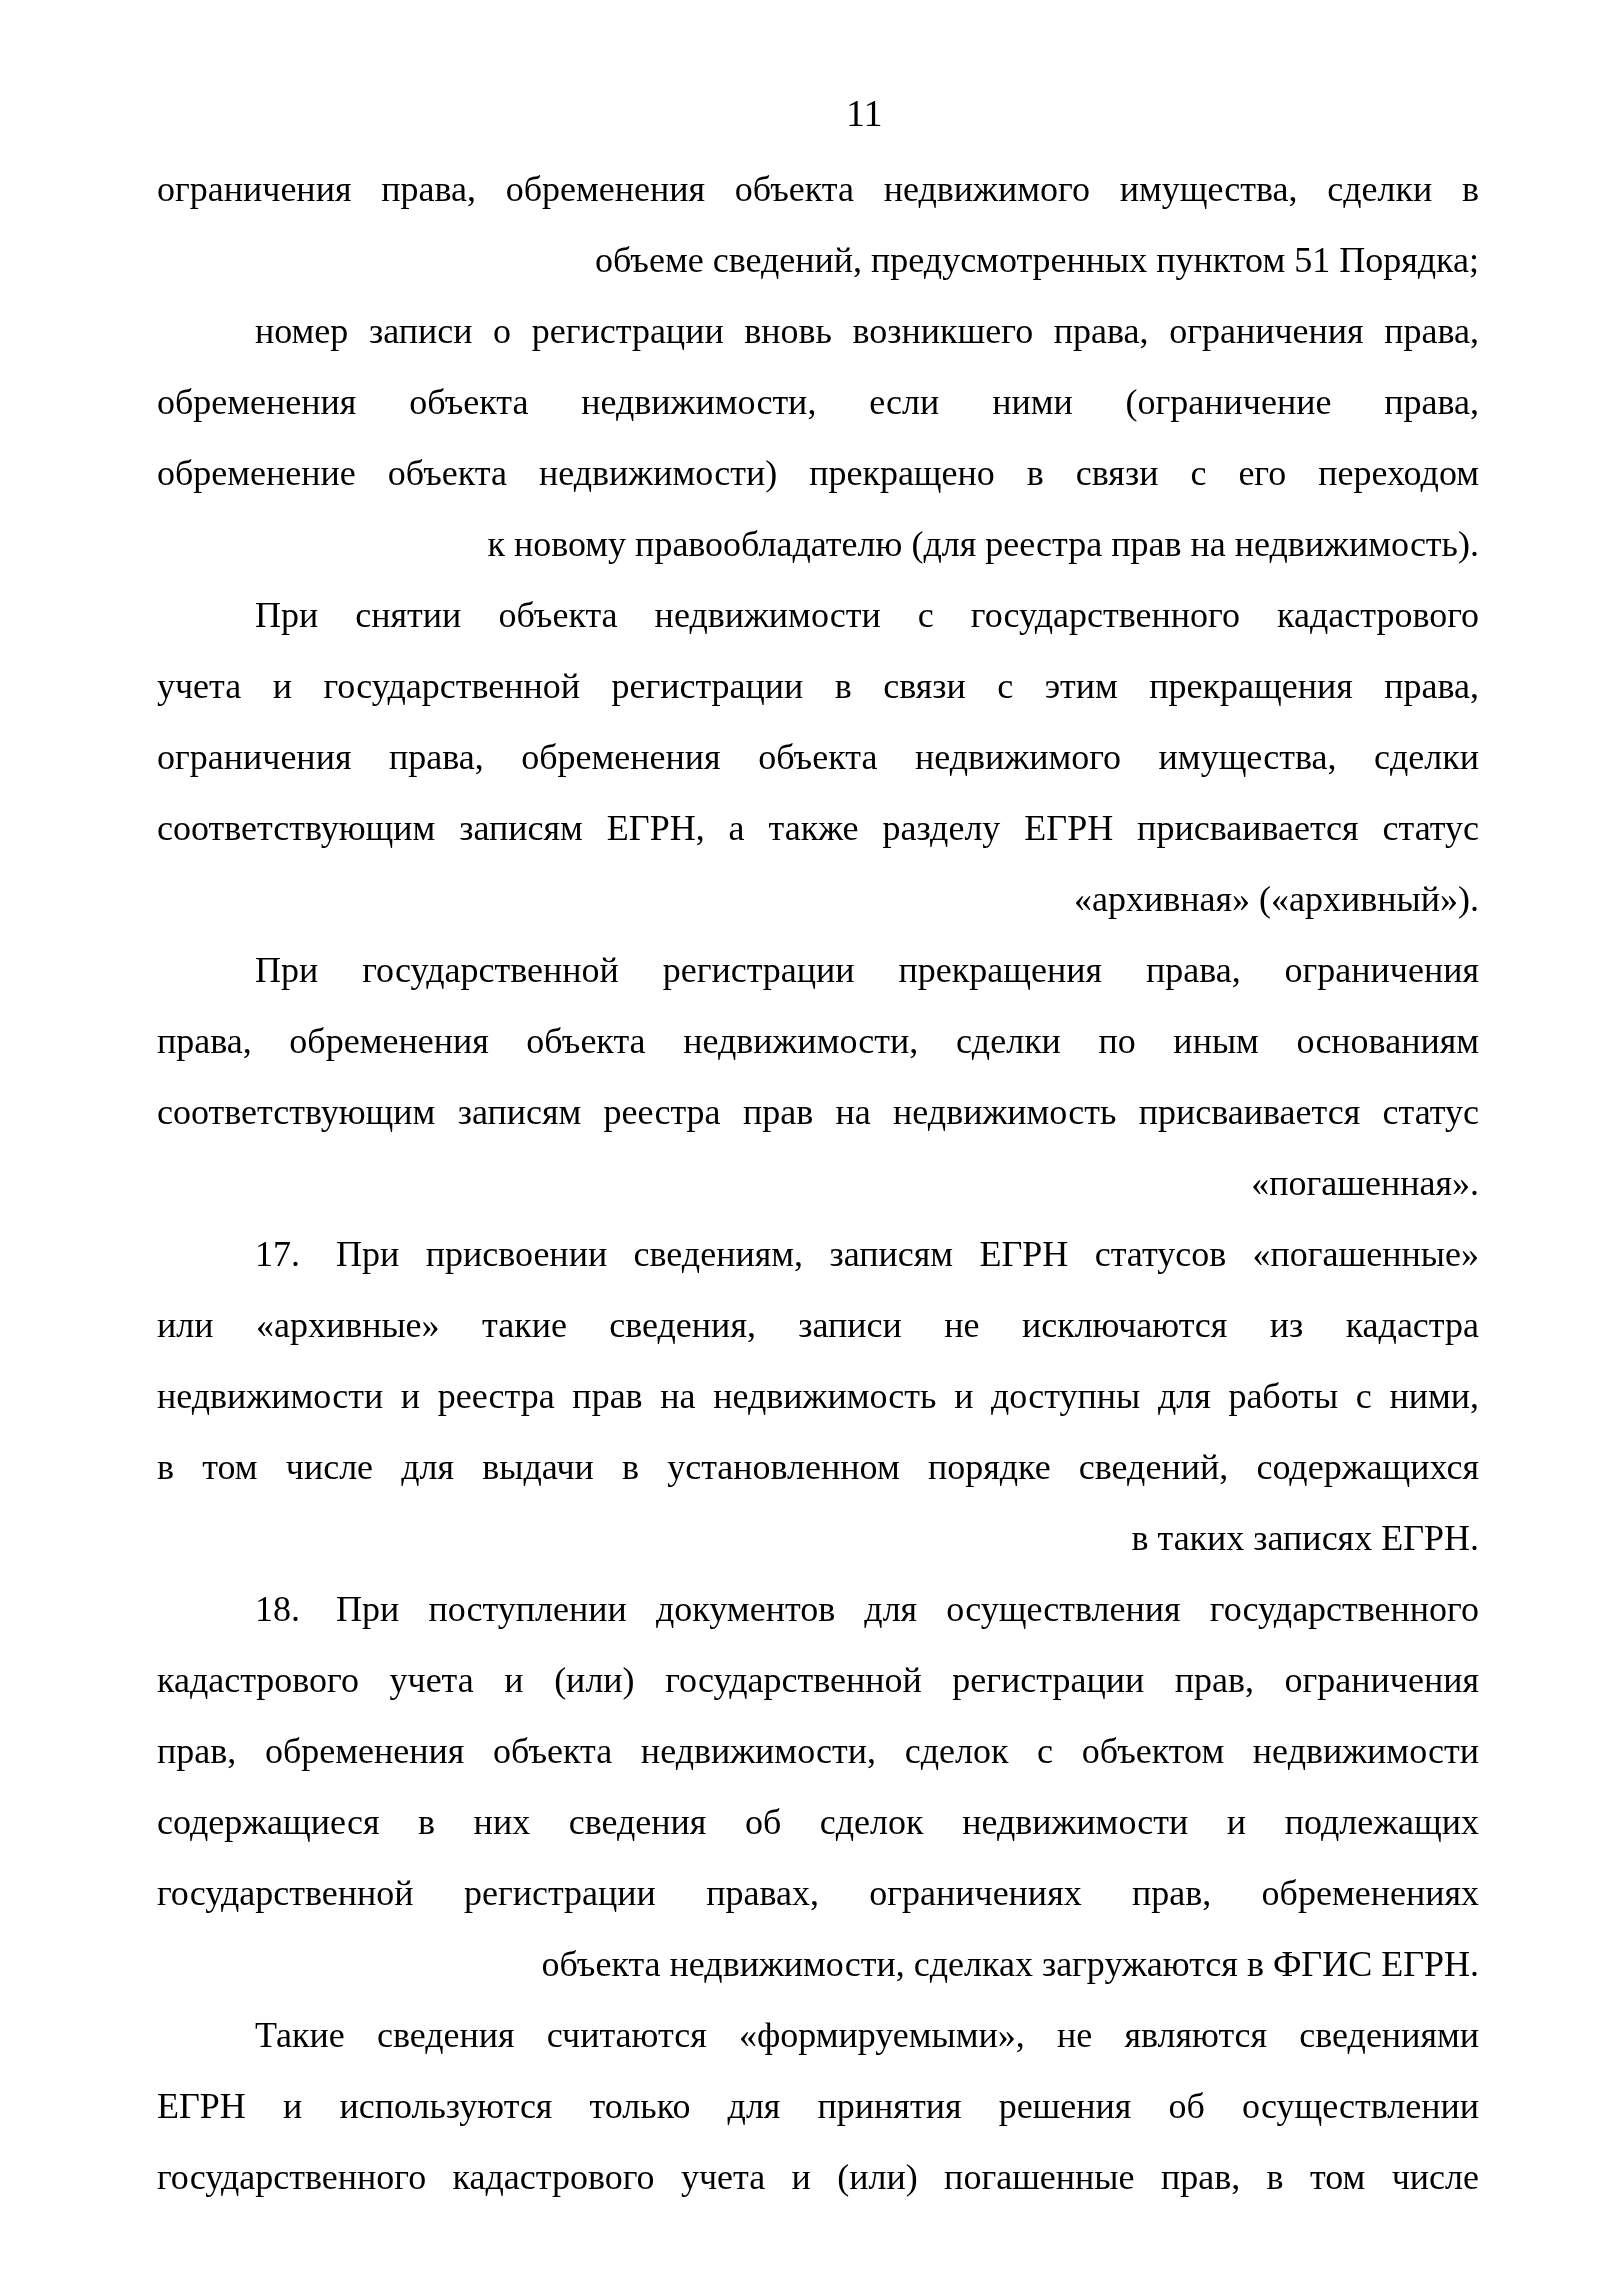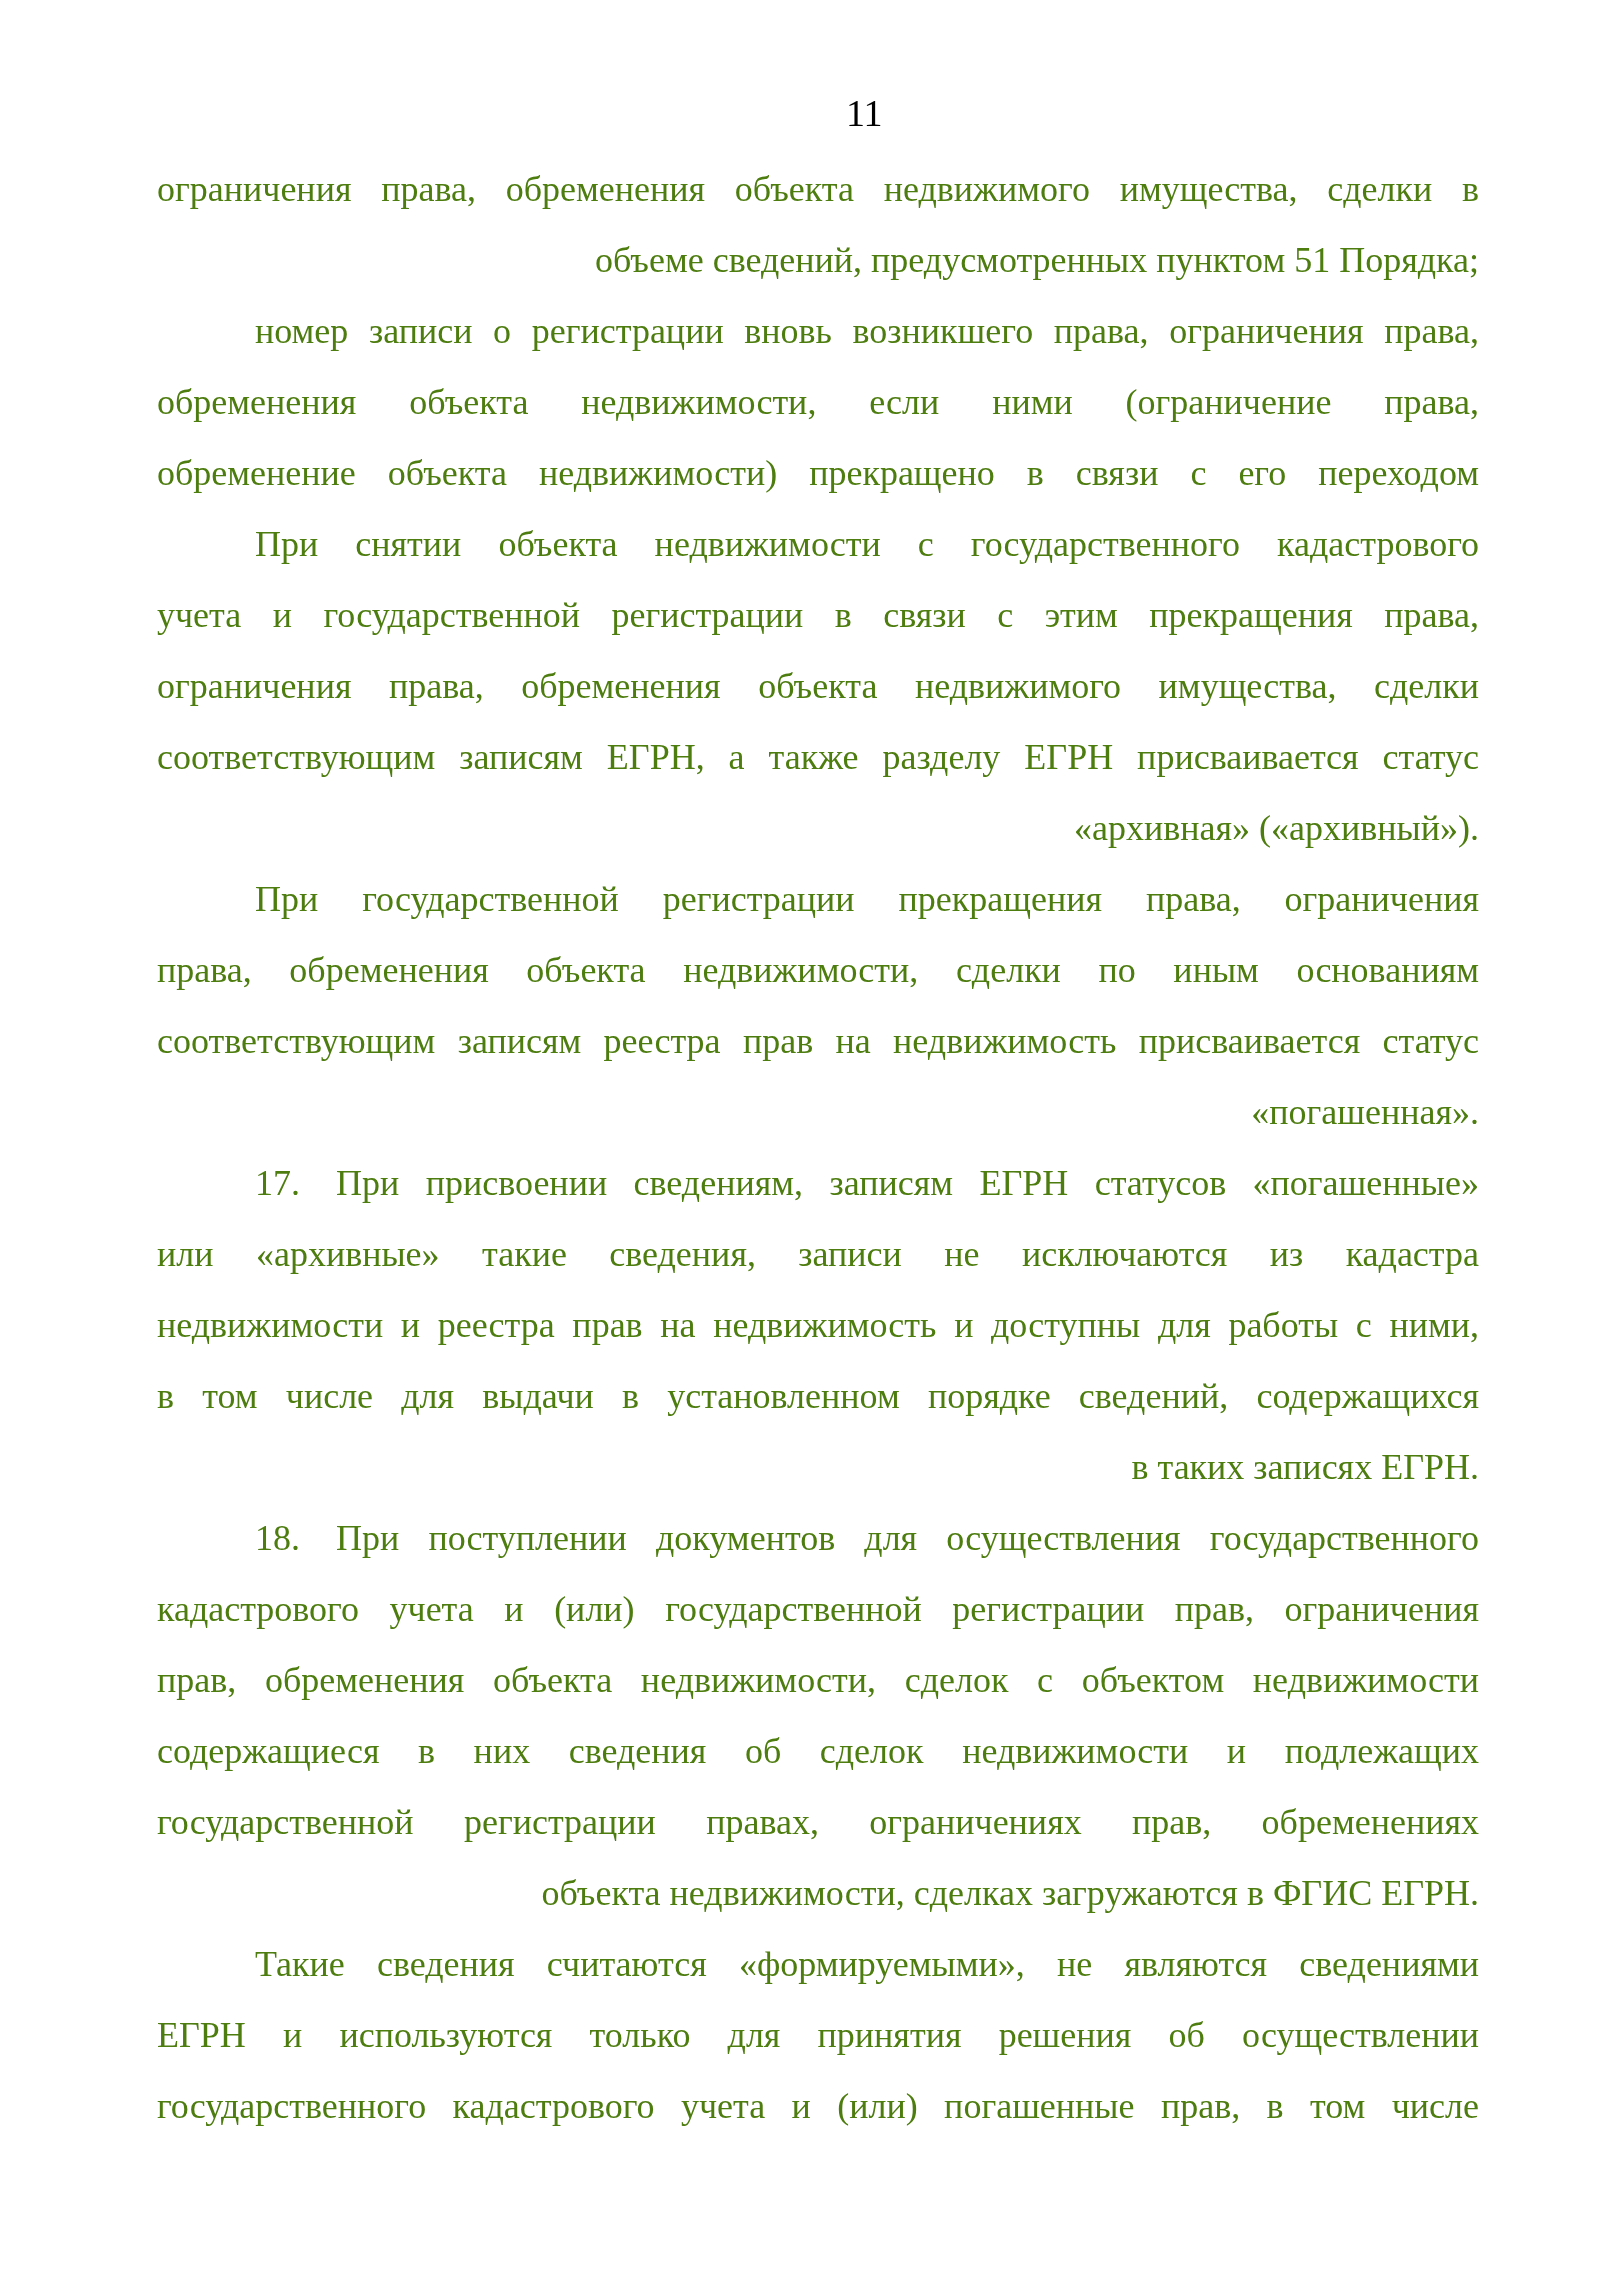--- a/index.html
+++ b/index.html
@@ -24,21 +24,21 @@
     line-height: 38px;
     white-space: nowrap;
     color: #000000;
   }
   .text-block {
     position: absolute;
     top: 154px;
     left: 157px;
     width: 1322px;
     font-size: 36px;
-    color: #4d7c0f;
+    color: #000000;
   }
   .line {
     height: 71px;
     line-height: 71px;
     text-align: right;
     white-space: normal;
     overflow: visible;
   }
   .line.fill {
     text-align: justify;
@@ -53,20 +53,21 @@
 <body>
 
 <div class="page">
   <div class="page-number">11</div>
   <div class="text-block" id="text-block">
       <div class="line fill">ограничения права, обременения объекта недвижимого имущества, сделки в</div>
       <div class="line">объеме сведений, предусмотренных пунктом 51 Порядка;</div>
       <div class="line fill indent">номер записи о регистрации вновь возникшего права, ограничения права,</div>
       <div class="line fill">обременения объекта недвижимости, если ними (ограничение права,</div>
       <div class="line fill">обременение объекта недвижимости) прекращено в связи с его переходом</div>
+      <div class="line">к новому правообладателю (для реестра прав на недвижимость).</div>
       <div class="line fill indent">При снятии объекта недвижимости с государственного кадастрового</div>
       <div class="line fill">учета и государственной регистрации в связи с этим прекращения права,</div>
       <div class="line fill">ограничения права, обременения объекта недвижимого имущества, сделки</div>
       <div class="line fill">соответствующим записям ЕГРН, а также разделу ЕГРН присваивается статус</div>
       <div class="line">«архивная» («архивный»).</div>
       <div class="line fill indent">При государственной регистрации прекращения права, ограничения</div>
       <div class="line fill">права, обременения объекта недвижимости, сделки по иным основаниям</div>
       <div class="line fill">соответствующим записям реестра прав на недвижимость присваивается статус</div>
       <div class="line">«погашенная».</div>
       <div class="line fill indent">17. При присвоении сведениям, записям ЕГРН статусов «погашенные»</div>

